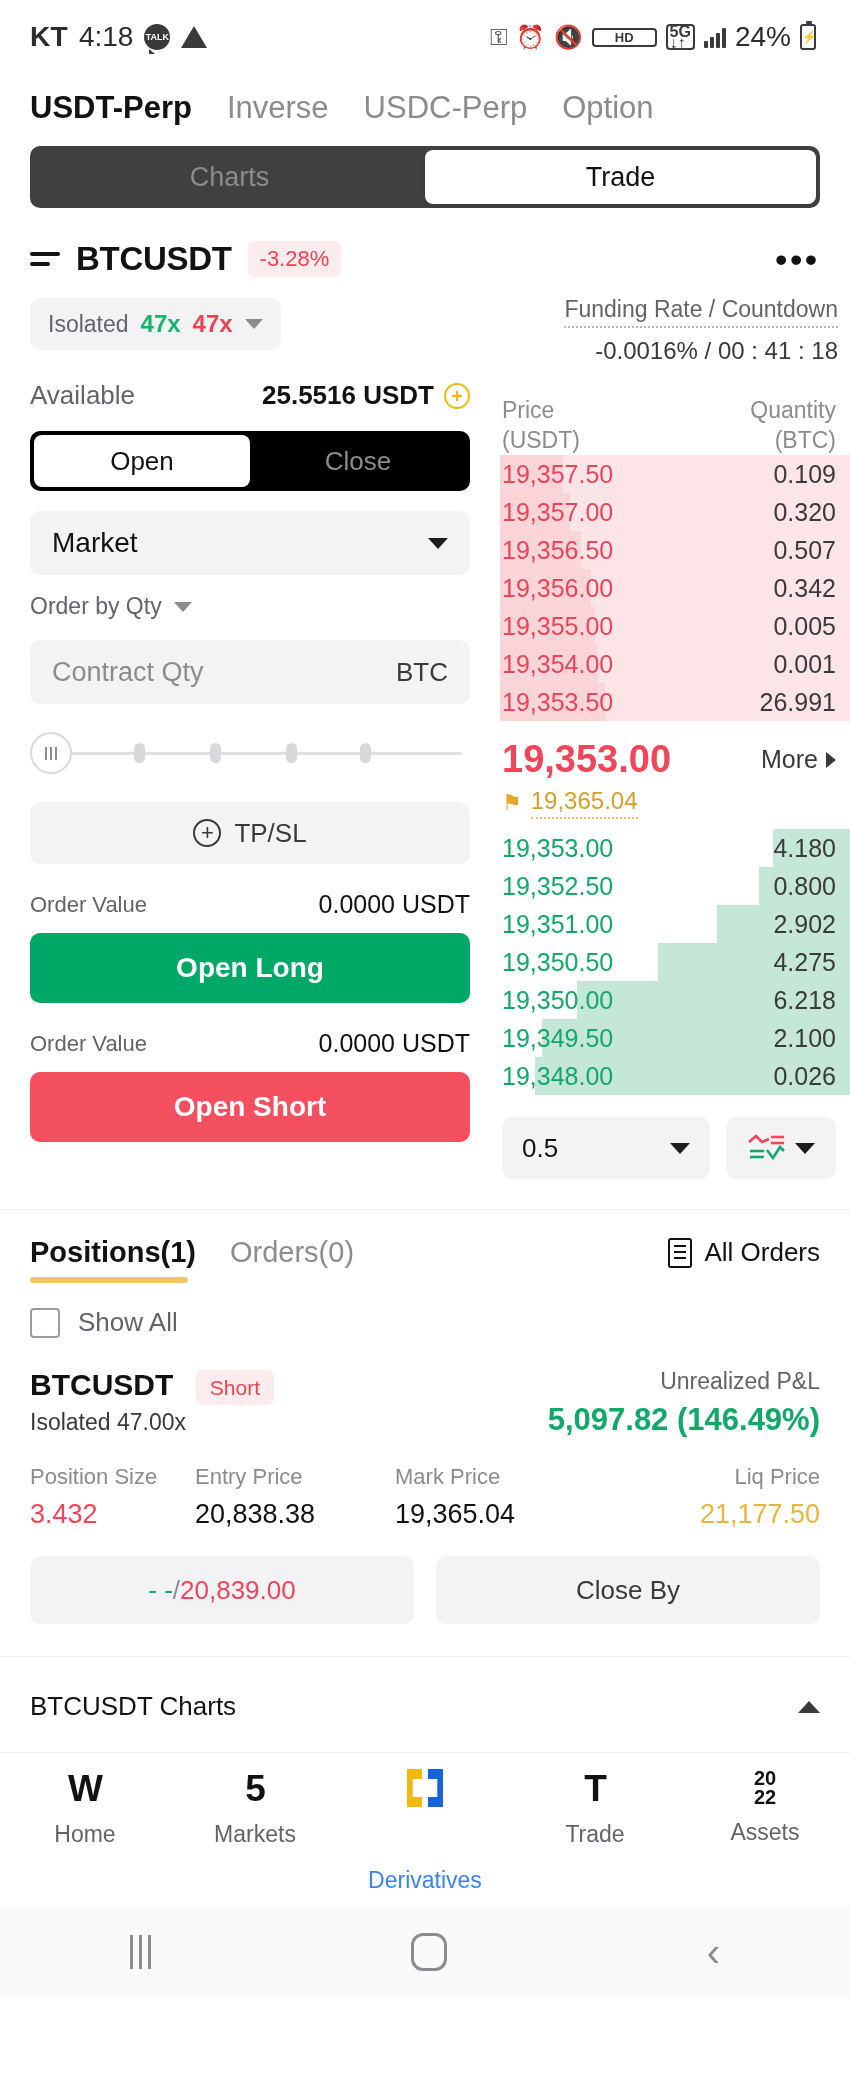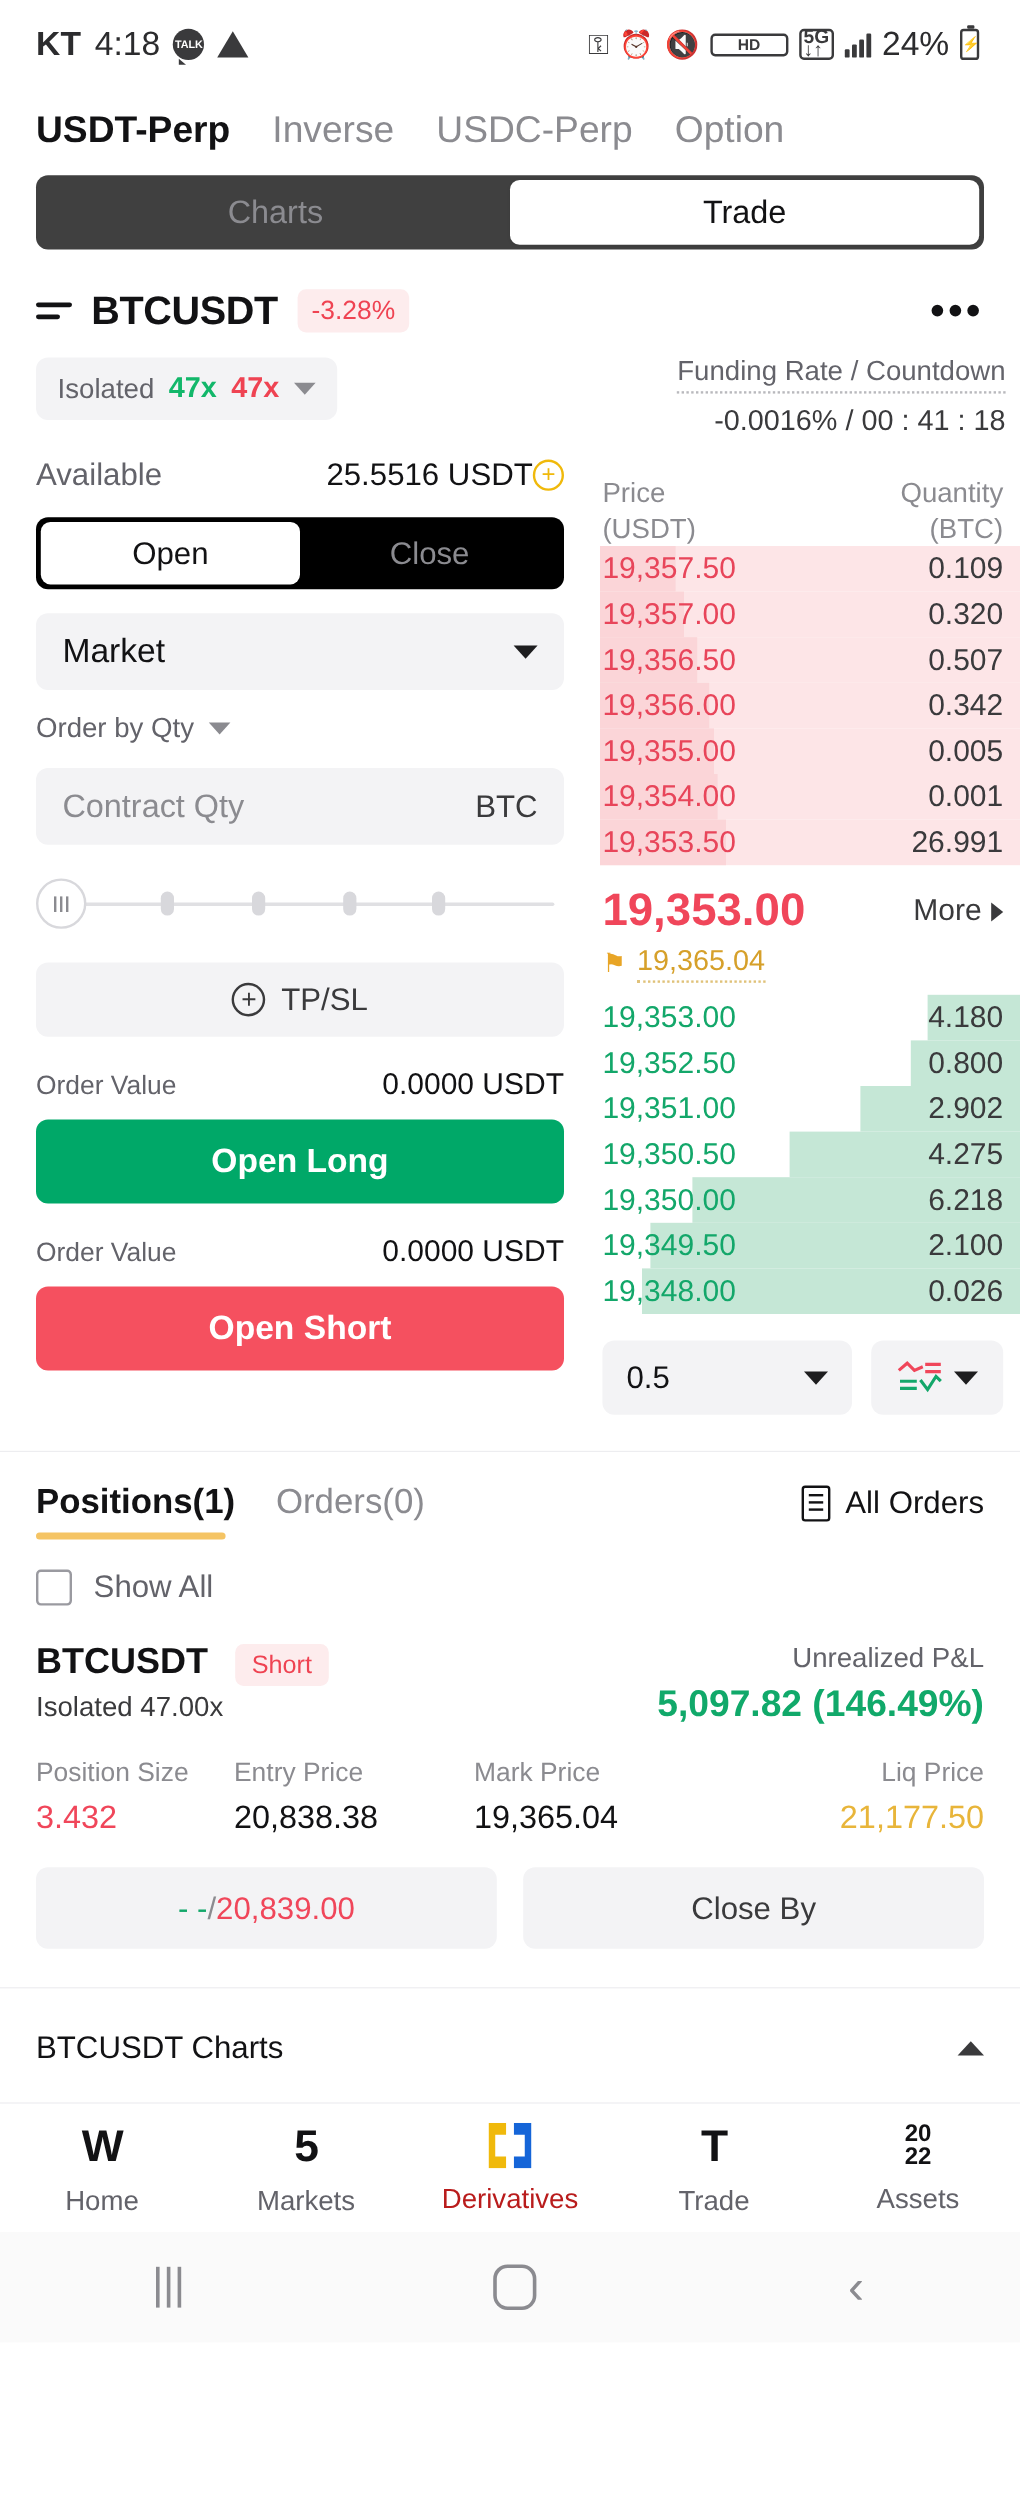--- a/index.html
+++ b/index.html
@@ -75,21 +75,21 @@
   .caret{width:0;height:0;border-left:9px solid transparent;border-right:9px solid transparent;border-top:10px solid #8b8b90;}
 
   
   .funding{text-align:right;padding:4px 12px 0 0;}
   .funding .t{font-size:23px;color:#63636a;border-bottom:2px dotted #b9b9bd;display:inline-block;padding-bottom:3px;}
   .funding .v{font-size:24px;color:#3a3a3c;margin-top:9px;}
 
   
   .avail{display:flex;align-items:center;justify-content:space-between;margin-top:30px;}
   .avail .l{font-size:26px;color:#63636a;}
-  .avail .r2{display:flex;align-items:center;gap:0;font-size:26px;color:#121214;}
+  .avail .r2{display:flex;align-items:center;gap:10px;font-size:26px;color:#121214;font-weight:bold;}
   .plus-circle{width:26px;height:26px;border:2px solid #f0b90b;border-radius:50%;color:#f0b90b;font-size:20px;line-height:22px;text-align:center;}
 
   
   .oc{display:flex;background:#000000;border-radius:10px;height:60px;padding:4px;margin-top:20px;}
   .oc > div{flex:1;display:flex;align-items:center;justify-content:center;font-size:26px;border-radius:8px;color:#8b8b90;}
   .oc > div.on{background:#fff;color:#121214;box-shadow:0 1px 3px rgba(0,0,0,.10);}
 
   .field{background:#f3f3f5;border-radius:10px;height:64px;display:flex;align-items:center;justify-content:space-between;padding:0 22px;margin-top:20px;}
   .field .v{font-size:28px;color:#121214;}
   .field .ph{font-size:27px;color:#8b8b90;}
@@ -189,21 +189,21 @@
   
   .chartbar{display:flex;align-items:center;justify-content:space-between;padding:34px 30px 30px 30px;border-top:1px solid #ededf0;margin-top:32px;}
   .chartbar .t{font-size:26px;color:#121214;}
   .tri-up{width:0;height:0;border-left:11px solid transparent;border-right:11px solid transparent;border-bottom:12px solid #3a3a3c;}
 
   
   .bnav{display:flex;border-top:1px solid #ededf0;padding:16px 0 12px 0;background:#fff;}
   .bi{flex:1;display:flex;flex-direction:column;align-items:center;gap:12px;}
   .bi .gl{font-size:37px;font-weight:bold;color:#121214;line-height:40px;letter-spacing:-1px;}
   .bi .lb{font-size:23px;color:#63636a;}
-  .bi.active .lb{color:#b91c1c;}
+  .bi.active .lb{color:#3b82f6;margin-top:48px;}
   .deriv-ic{width:36px;height:38px;position:relative;}
   .deriv-ic i{position:absolute;top:0;bottom:0;width:15px;}
   .deriv-ic i.l{left:0;background:#f0b90b;clip-path:polygon(0 0,100% 0,100% 26%,38% 26%,38% 74%,100% 74%,100% 100%,0 100%);}
   .deriv-ic i.r{right:0;background:#1565d8;clip-path:polygon(0 0,100% 0,100% 100%,0 100%,0 74%,62% 74%,62% 26%,0 26%);}
   .stk{display:flex;flex-direction:column;align-items:center;line-height:19px;font-size:20px;font-weight:bold;color:#121214;}
 
   
   .anav{height:92px;display:flex;align-items:center;justify-content:space-around;background:#fafafa;}
   .anav .k{color:#8b8b90;}
   .k-recent{display:flex;gap:6px;}

